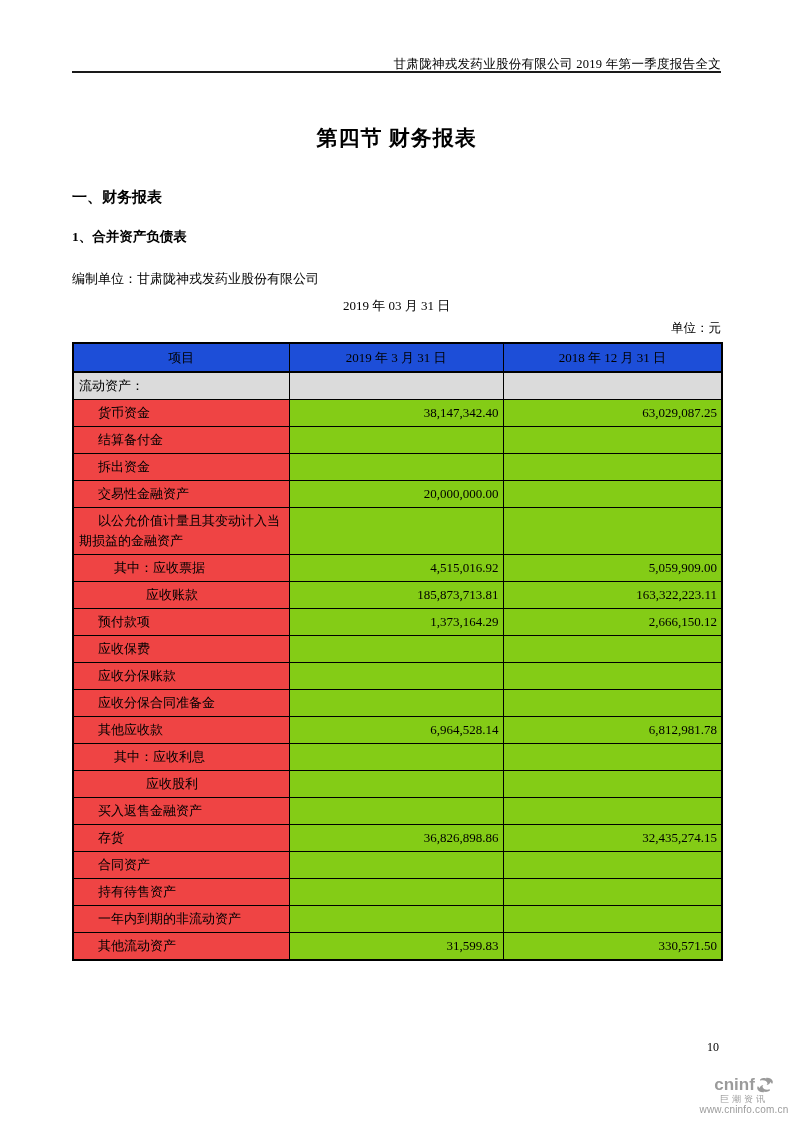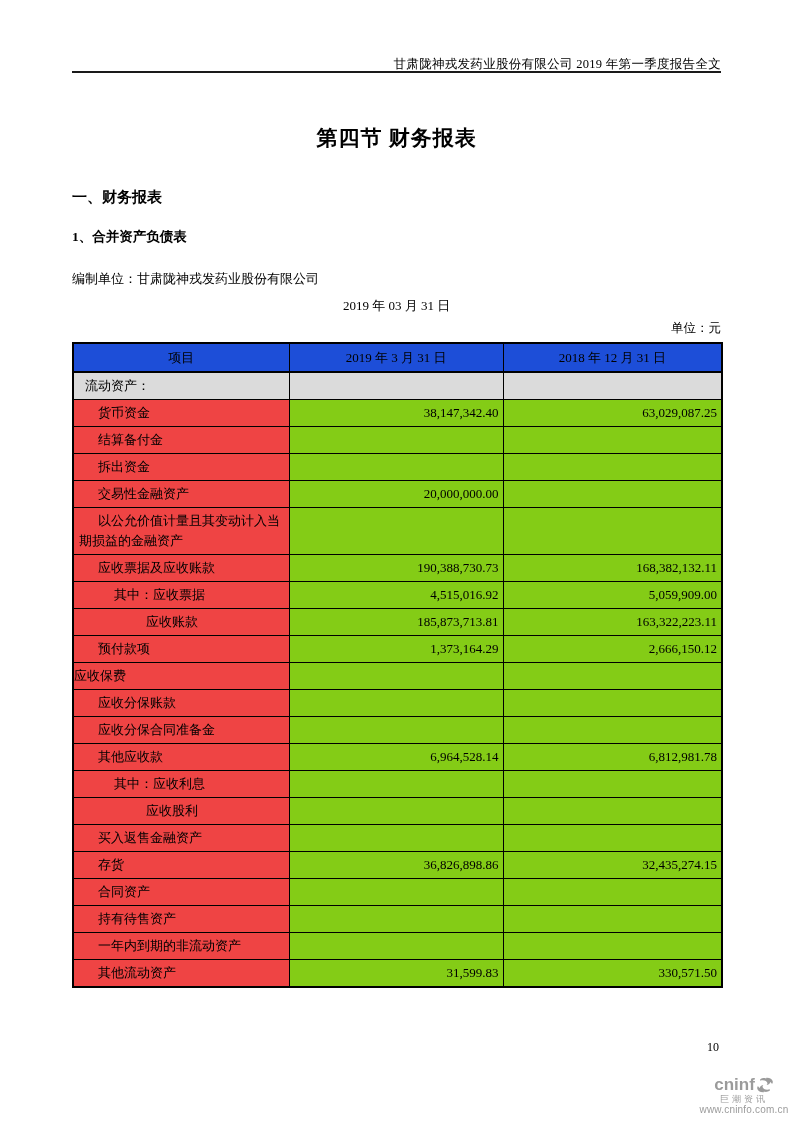--- a/index.html
+++ b/index.html
@@ -108,21 +108,21 @@
   </colgroup>
   <thead>
     <tr>
       <th>项目</th>
       <th>2019 年 3 月 31 日</th>
       <th>2018 年 12 月 31 日</th>
     </tr>
   </thead>
   <tbody>
       <tr class="section-row">
-        <td class="c-label" style="padding-left: 11px;">流动资产：</td>
+        <td class="c-label" style="padding-left: 5px;">流动资产：</td>
         <td class="c-val"></td>
         <td class="c-val"></td>
       </tr>
       <tr>
         <td class="c-label" style="padding-left: 24px;">货币资金</td>
         <td class="c-val">38,147,342.40</td>
         <td class="c-val">63,029,087.25</td>
       </tr>
       <tr>
         <td class="c-label" style="padding-left: 24px;">结算备付金</td>
@@ -138,41 +138,36 @@
         <td class="c-label" style="padding-left: 24px;">交易性金融资产</td>
         <td class="c-val">20,000,000.00</td>
         <td class="c-val"></td>
       </tr>
       <tr>
         <td class="c-label hanging">以公允价值计量且其变动计入当期损益的金融资产</td>
         <td class="c-val"></td>
         <td class="c-val"></td>
       </tr>
       <tr>
-        <td class="c-label" style="padding-left: 24px;">应收票据及应收账款</td>
-        <td class="c-val">190,388,730.73</td>
-        <td class="c-val">168,382,132.11</td>
-      </tr>
-      <tr>
         <td class="c-label" style="padding-left: 40px;">其中：应收票据</td>
         <td class="c-val">4,515,016.92</td>
         <td class="c-val">5,059,909.00</td>
       </tr>
       <tr>
         <td class="c-label" style="padding-left: 72px;">应收账款</td>
         <td class="c-val">185,873,713.81</td>
         <td class="c-val">163,322,223.11</td>
       </tr>
       <tr>
         <td class="c-label" style="padding-left: 24px;">预付款项</td>
         <td class="c-val">1,373,164.29</td>
         <td class="c-val">2,666,150.12</td>
       </tr>
       <tr>
-        <td class="c-label" style="">应收保费</td>
+        <td class="c-label" style="padding-left: 24px;">应收保费</td>
         <td class="c-val"></td>
         <td class="c-val"></td>
       </tr>
       <tr>
         <td class="c-label" style="padding-left: 24px;">应收分保账款</td>
         <td class="c-val"></td>
         <td class="c-val"></td>
       </tr>
       <tr>
         <td class="c-label" style="padding-left: 24px;">应收分保合同准备金</td>

